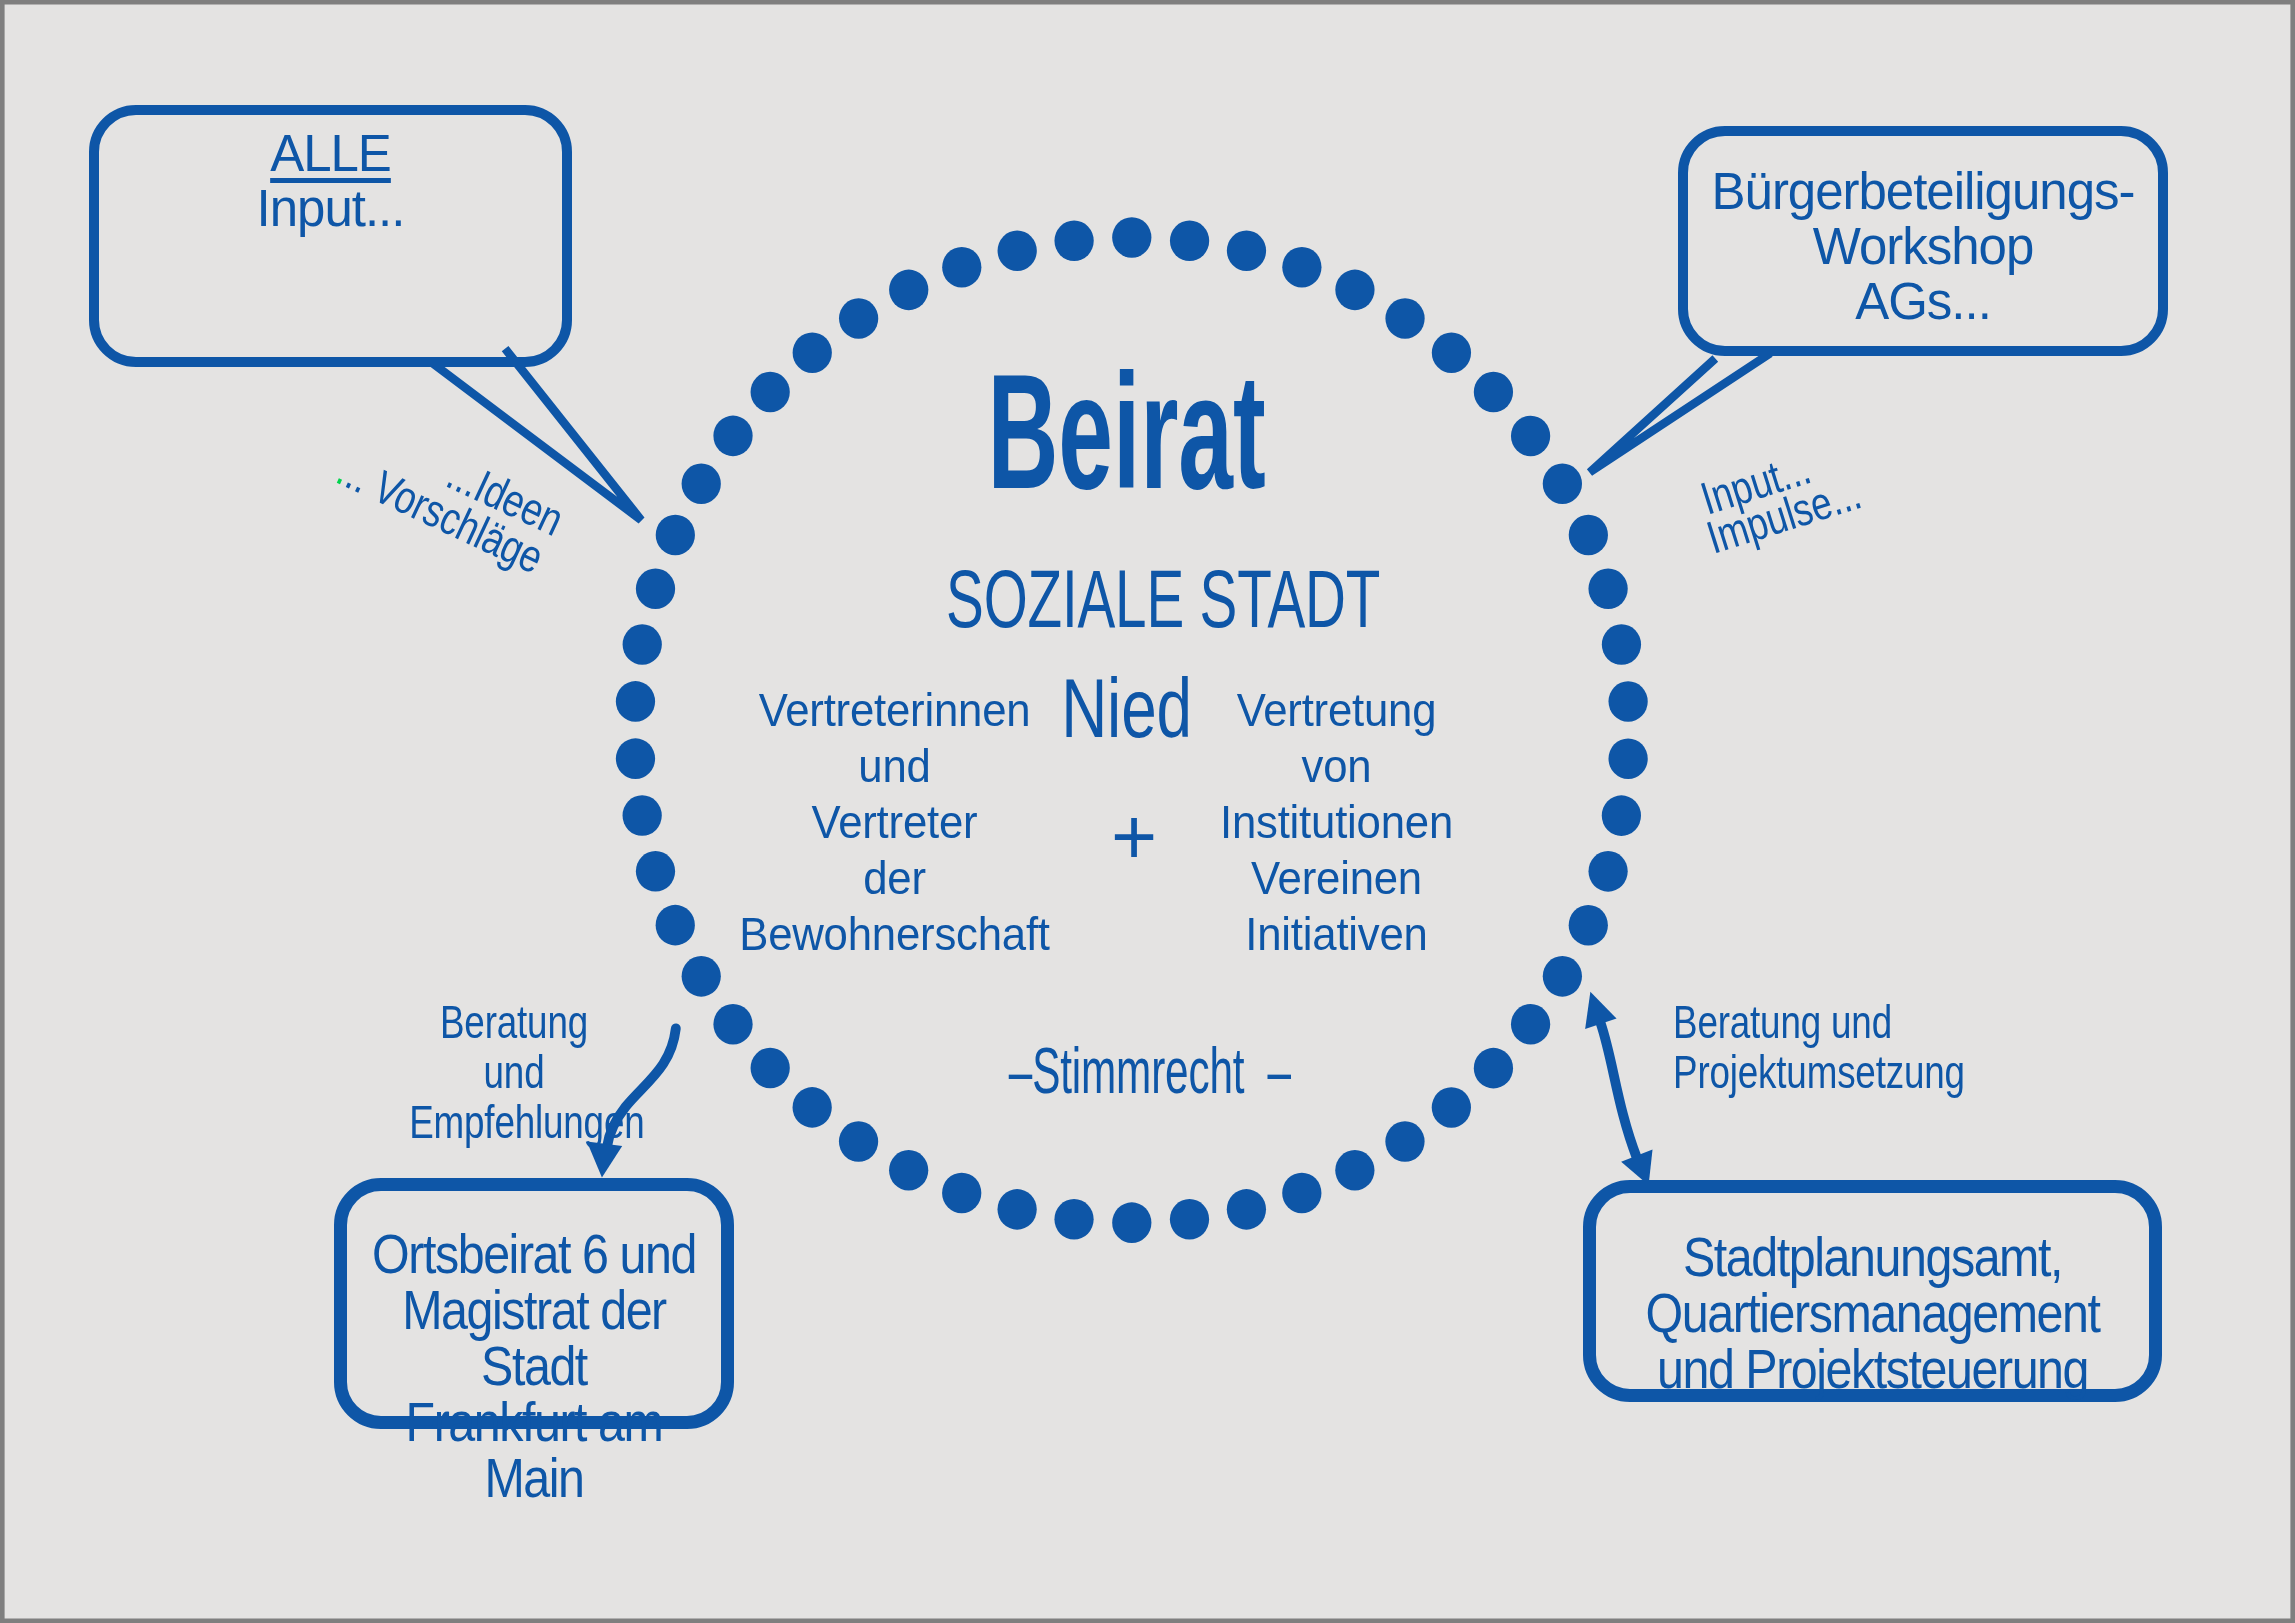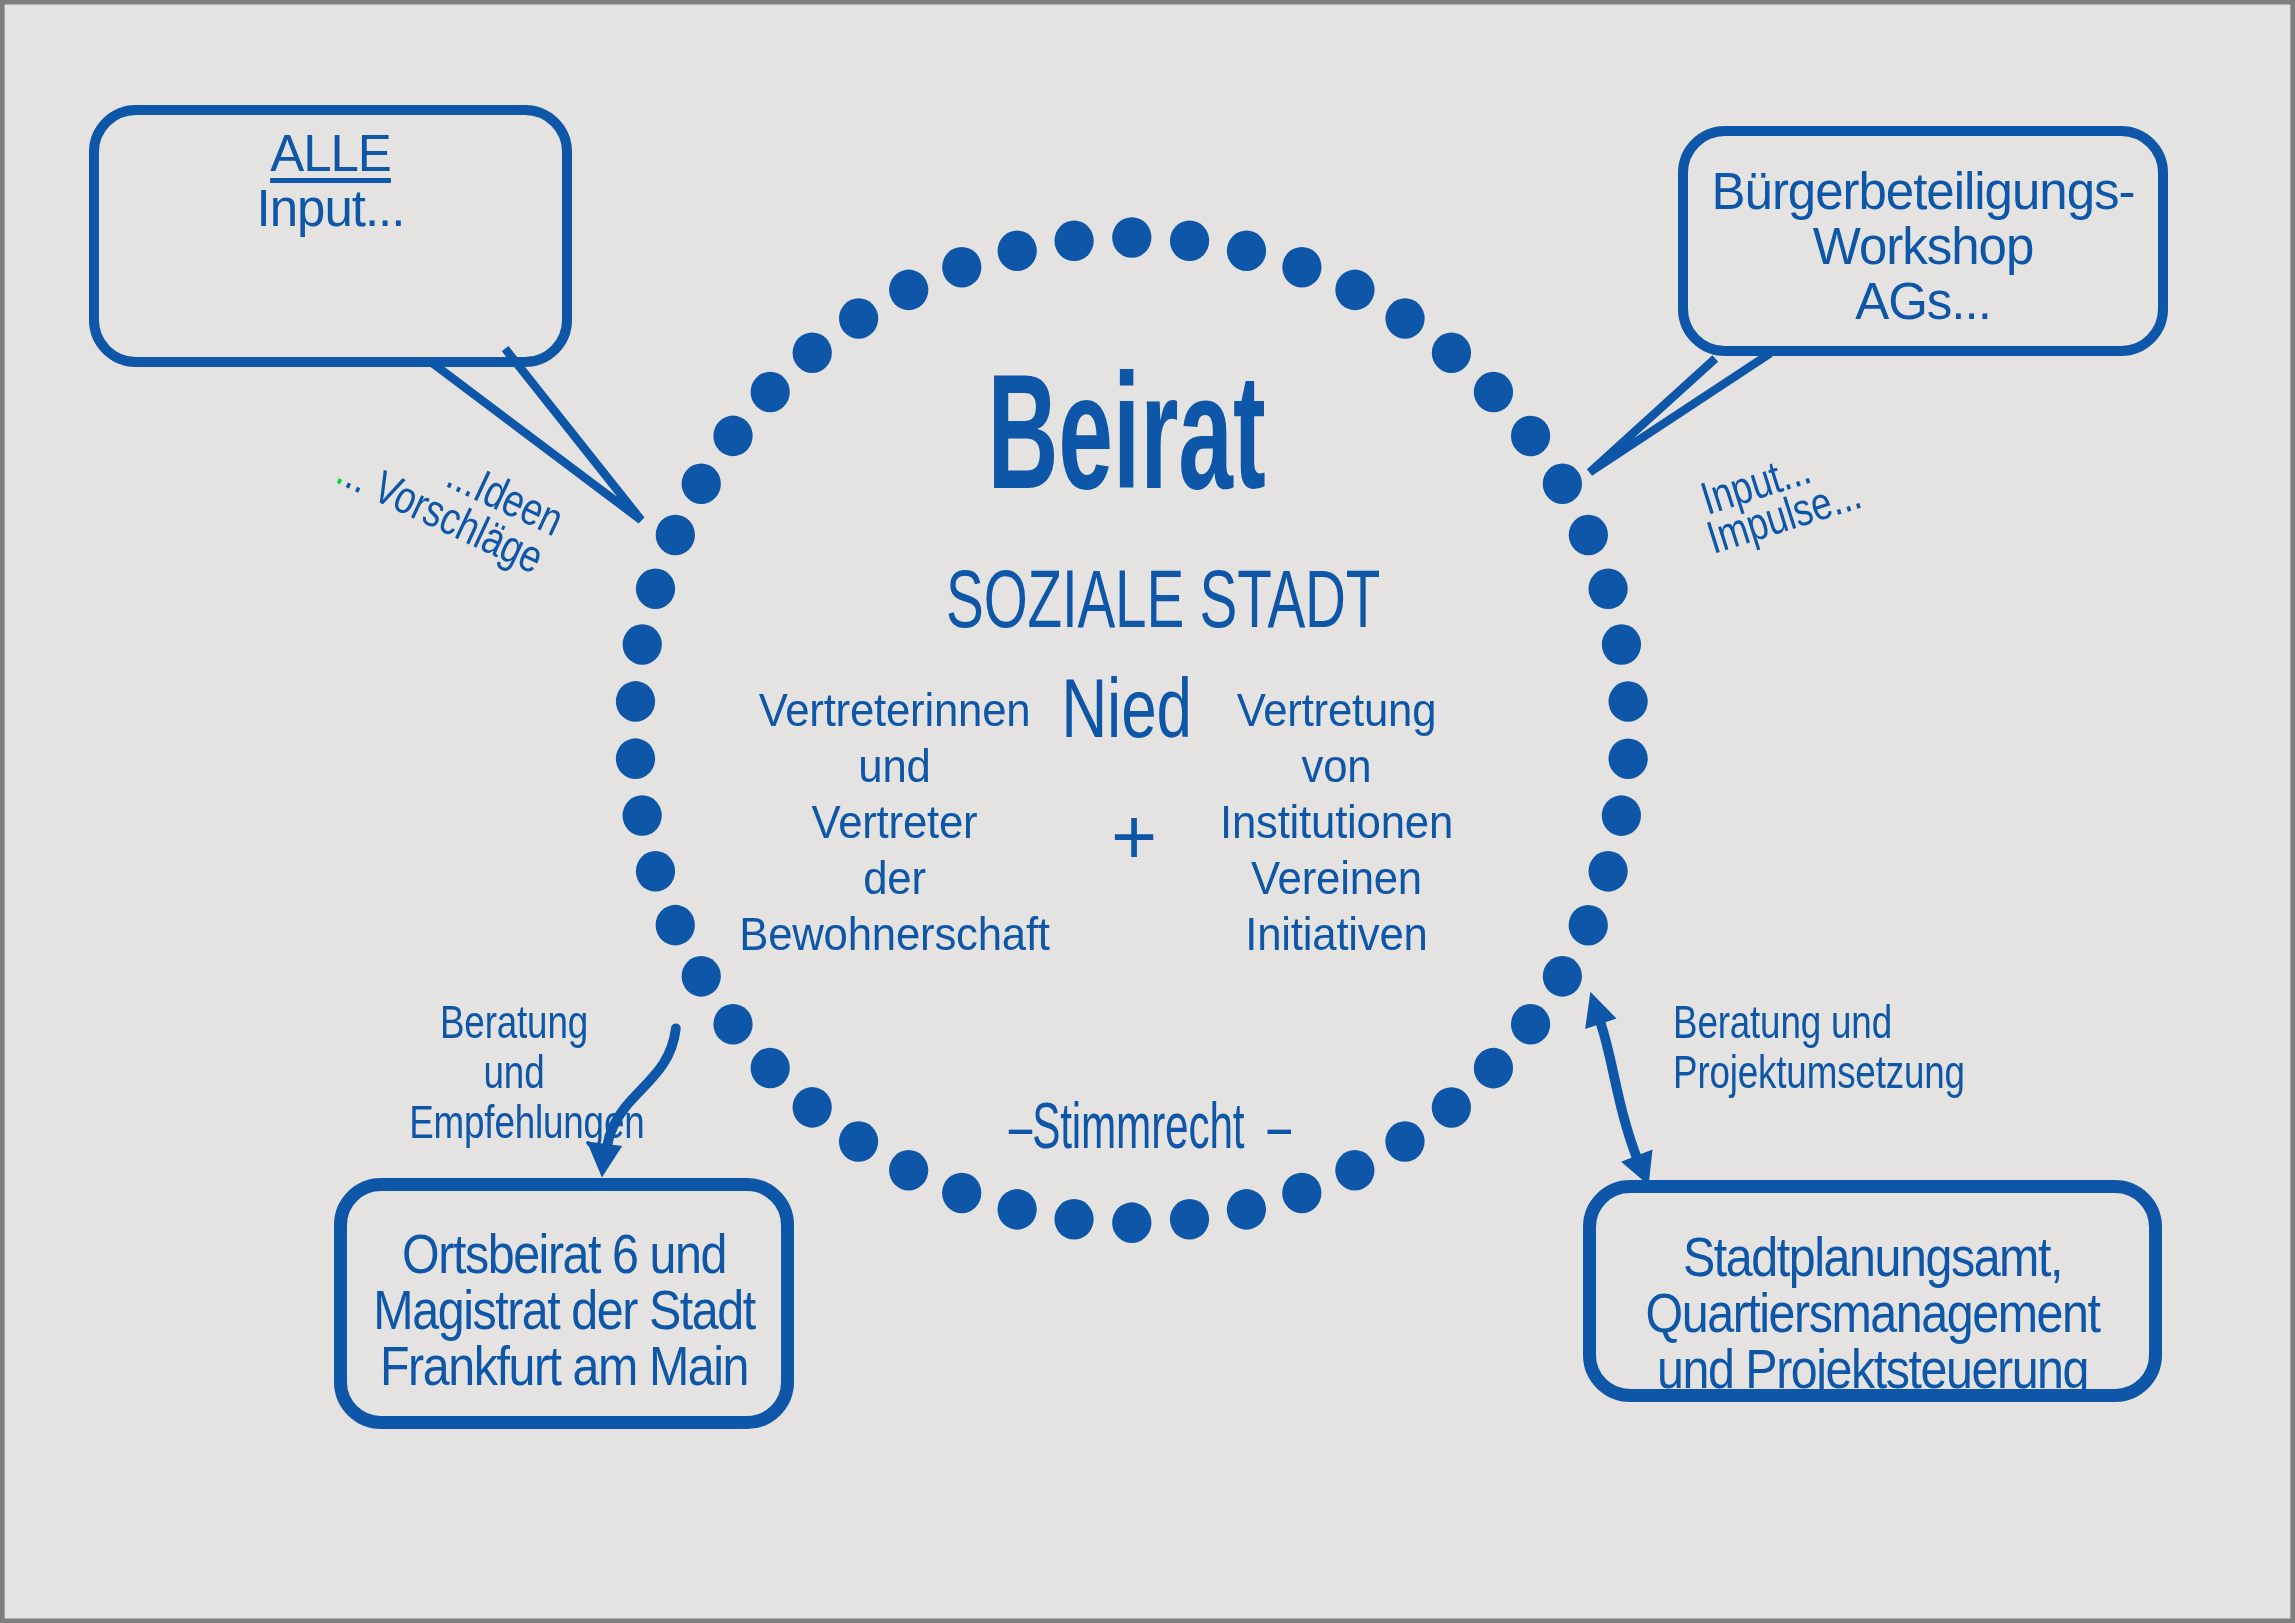--- a/index.html
+++ b/index.html
@@ -136,21 +136,21 @@
   </div>
 
   <div class="bubble" style="left:1678px;top:126px;width:490px;height:230px;padding-top:27.5px;text-align:center;">
     <div class="btxt">
       <div>Bürgerbeteiligungs-</div>
       <div>Workshop</div>
       <div>AGs...</div>
     </div>
   </div>
 
-  <div class="bubble thick" style="left:334px;top:1178px;width:460px;height:251px;padding-top:35px;">
+  <div class="bubble thick" style="left:334px;top:1178px;width:400px;height:251px;padding-top:35px;">
     <div class="btxt-big">
       <div>Ortsbeirat 6 und</div>
       <div>Magistrat der Stadt</div>
       <div>Frankfurt am Main</div>
     </div>
   </div>
 
   <div class="bubble thick" style="left:1544px;top:1180px;width:579px;height:222px;padding-top:36px;margin-left:39px;">
     <div class="btxt-big">
       <div>Stadtplanungsamt,</div>
@@ -180,21 +180,21 @@
   <div class="abs plus" style="left:1088px;top:797px;width:92px;">+</div>
 
   <div class="abs col" style="left:1160px;top:682px;width:353px;">
     <div>Vertretung</div>
     <div>von</div>
     <div>Institutionen</div>
     <div>Vereinen</div>
     <div>Initiativen</div>
   </div>
 
-  <div class="abs center-txt" style="left:940px;top:1093px;width:393px;">
+  <div class="abs center-txt" style="left:940px;top:1038px;width:393px;">
     <div class="voting">–Stimmrecht  –</div>
   </div>
 
   <div class="abs small rot-dl" style="left:461px;top:448px;">...Ideen</div>
   <div class="abs small rot-dl" style="left:351px;top:444px;">
     <span class="green">.</span><span>.. Vorschläge</span>
   </div>
 
   <div class="abs small rot-ul" style="left:1695px;top:476px;">Input...</div>
   <div class="abs small rot-ul" style="left:1701px;top:515px;">Impulse...</div>

